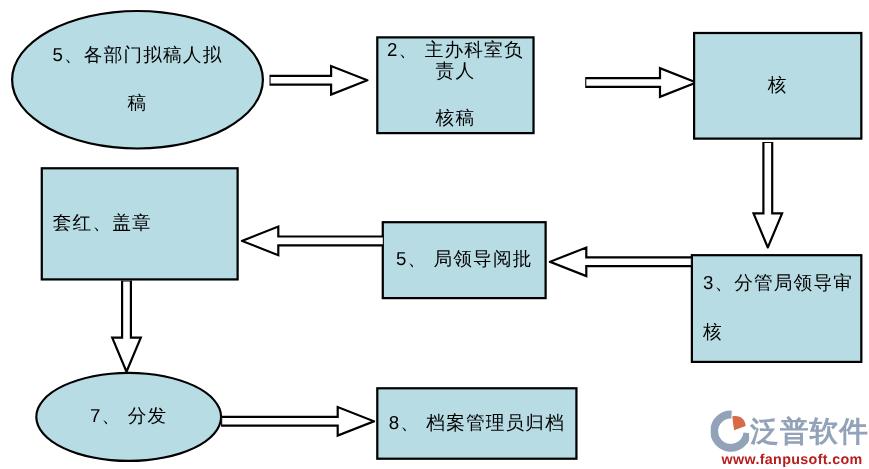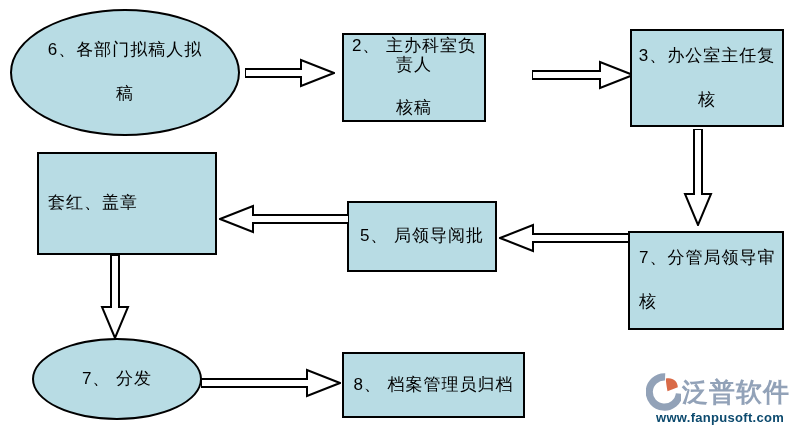--- a/index.html
+++ b/index.html
@@ -14,56 +14,55 @@
     gap:25px;font-size:17px;letter-spacing:1px;line-height:1.1;
   }
   .node.center{align-items:center;text-align:center;}
   .node.left{align-items:flex-start;text-align:left;padding-left:9px;padding-right:4px;}
   .node.ellipse{border-radius:50%;}
   .arrow{position:absolute;display:block;}
   .arrow polygon{fill:#fff;stroke:#000;stroke-width:2;stroke-linejoin:miter;}
   .watermark{position:absolute;left:646px;top:372px;width:144px;}
   .wm-row{display:flex;align-items:center;gap:1px;}
   .wm-brand{font-size:26px;font-weight:bold;color:#92a2b8;letter-spacing:1px;white-space:nowrap;}
-  .wm-url{font-size:13px;font-weight:bold;color:#0c4a6e;letter-spacing:0.3px;margin-top:-2px;padding-left:10px;white-space:nowrap;}
+  .wm-url{font-size:13px;font-weight:bold;color:#b91c1c;letter-spacing:0.3px;margin-top:-2px;padding-left:10px;white-space:nowrap;}
 </style>
 </head>
 <body>
 
 <div class="stage">
 
   <div class="node ellipse center" style="left:10px;top:9px;width:230px;height:127px;">
-    <div>6、各部门拟稿人拟</div>
+    <div>5、各部门拟稿人拟</div>
     <div>稿</div>
   </div>
 
   <svg class="arrow" style="left:245px;top:57px;" width="90" height="32">
     <polygon points="0,12 56,12 56,3 89,16 56,29 56,20 0,20"></polygon>
   </svg>
 
   <div class="node center" style="left:342px;top:33px;width:144px;height:89px;">
     <div>2、 主办科室负责人</div>
     <div>核稿</div>
   </div>
 
   <svg class="arrow" style="left:532px;top:59px;" width="102" height="32">
     <polygon points="0,12 68,12 68,3 101,16 68,29 68,20 0,20"></polygon>
   </svg>
 
   <div class="node center" style="left:630px;top:29px;width:154px;height:98px;">
-    <div>3、办公室主任复</div>
     <div>核</div>
   </div>
 
   <svg class="arrow" style="left:682px;top:129px;" width="32" height="97">
     <polygon points="12,0 20,0 20,65 29,65 16,96 3,65 12,65"></polygon>
   </svg>
 
   <div class="node left" style="left:628px;top:231px;width:156px;height:99px;">
-    <div>7、分管局领导审</div>
+    <div>3、分管局领导审</div>
     <div>核</div>
   </div>
 
   <svg class="arrow" style="left:499px;top:222px;" width="130" height="32">
     <polygon points="130,12 34,12 34,3 1,16 34,29 34,20 130,20"></polygon>
   </svg>
 
   <div class="node center" style="left:347px;top:201px;width:150px;height:71px;">
     <div>5、 局领导阅批</div>
   </div>

